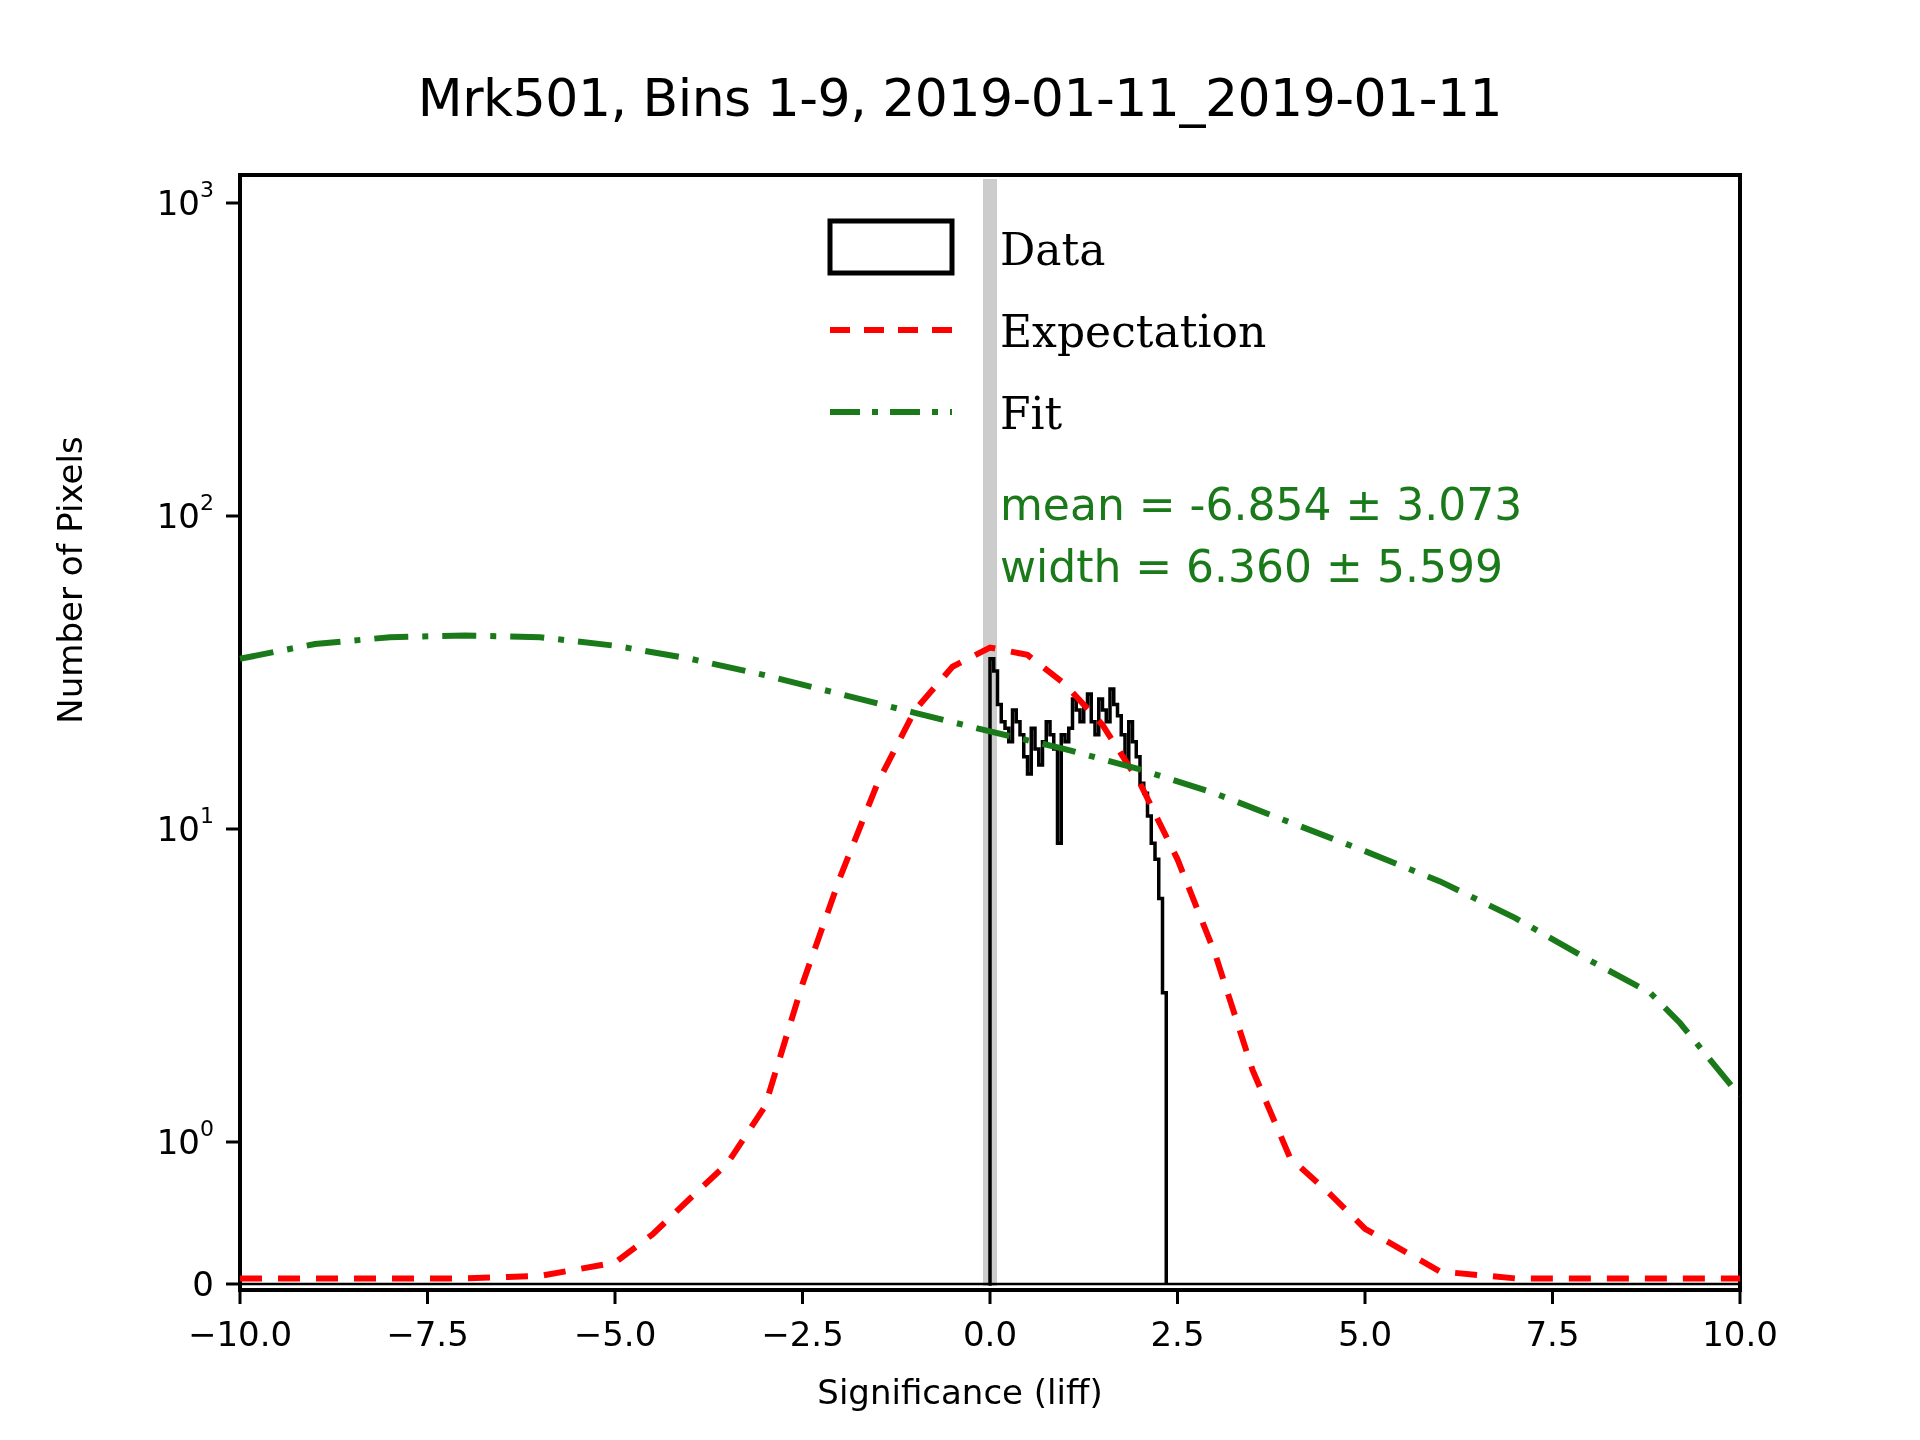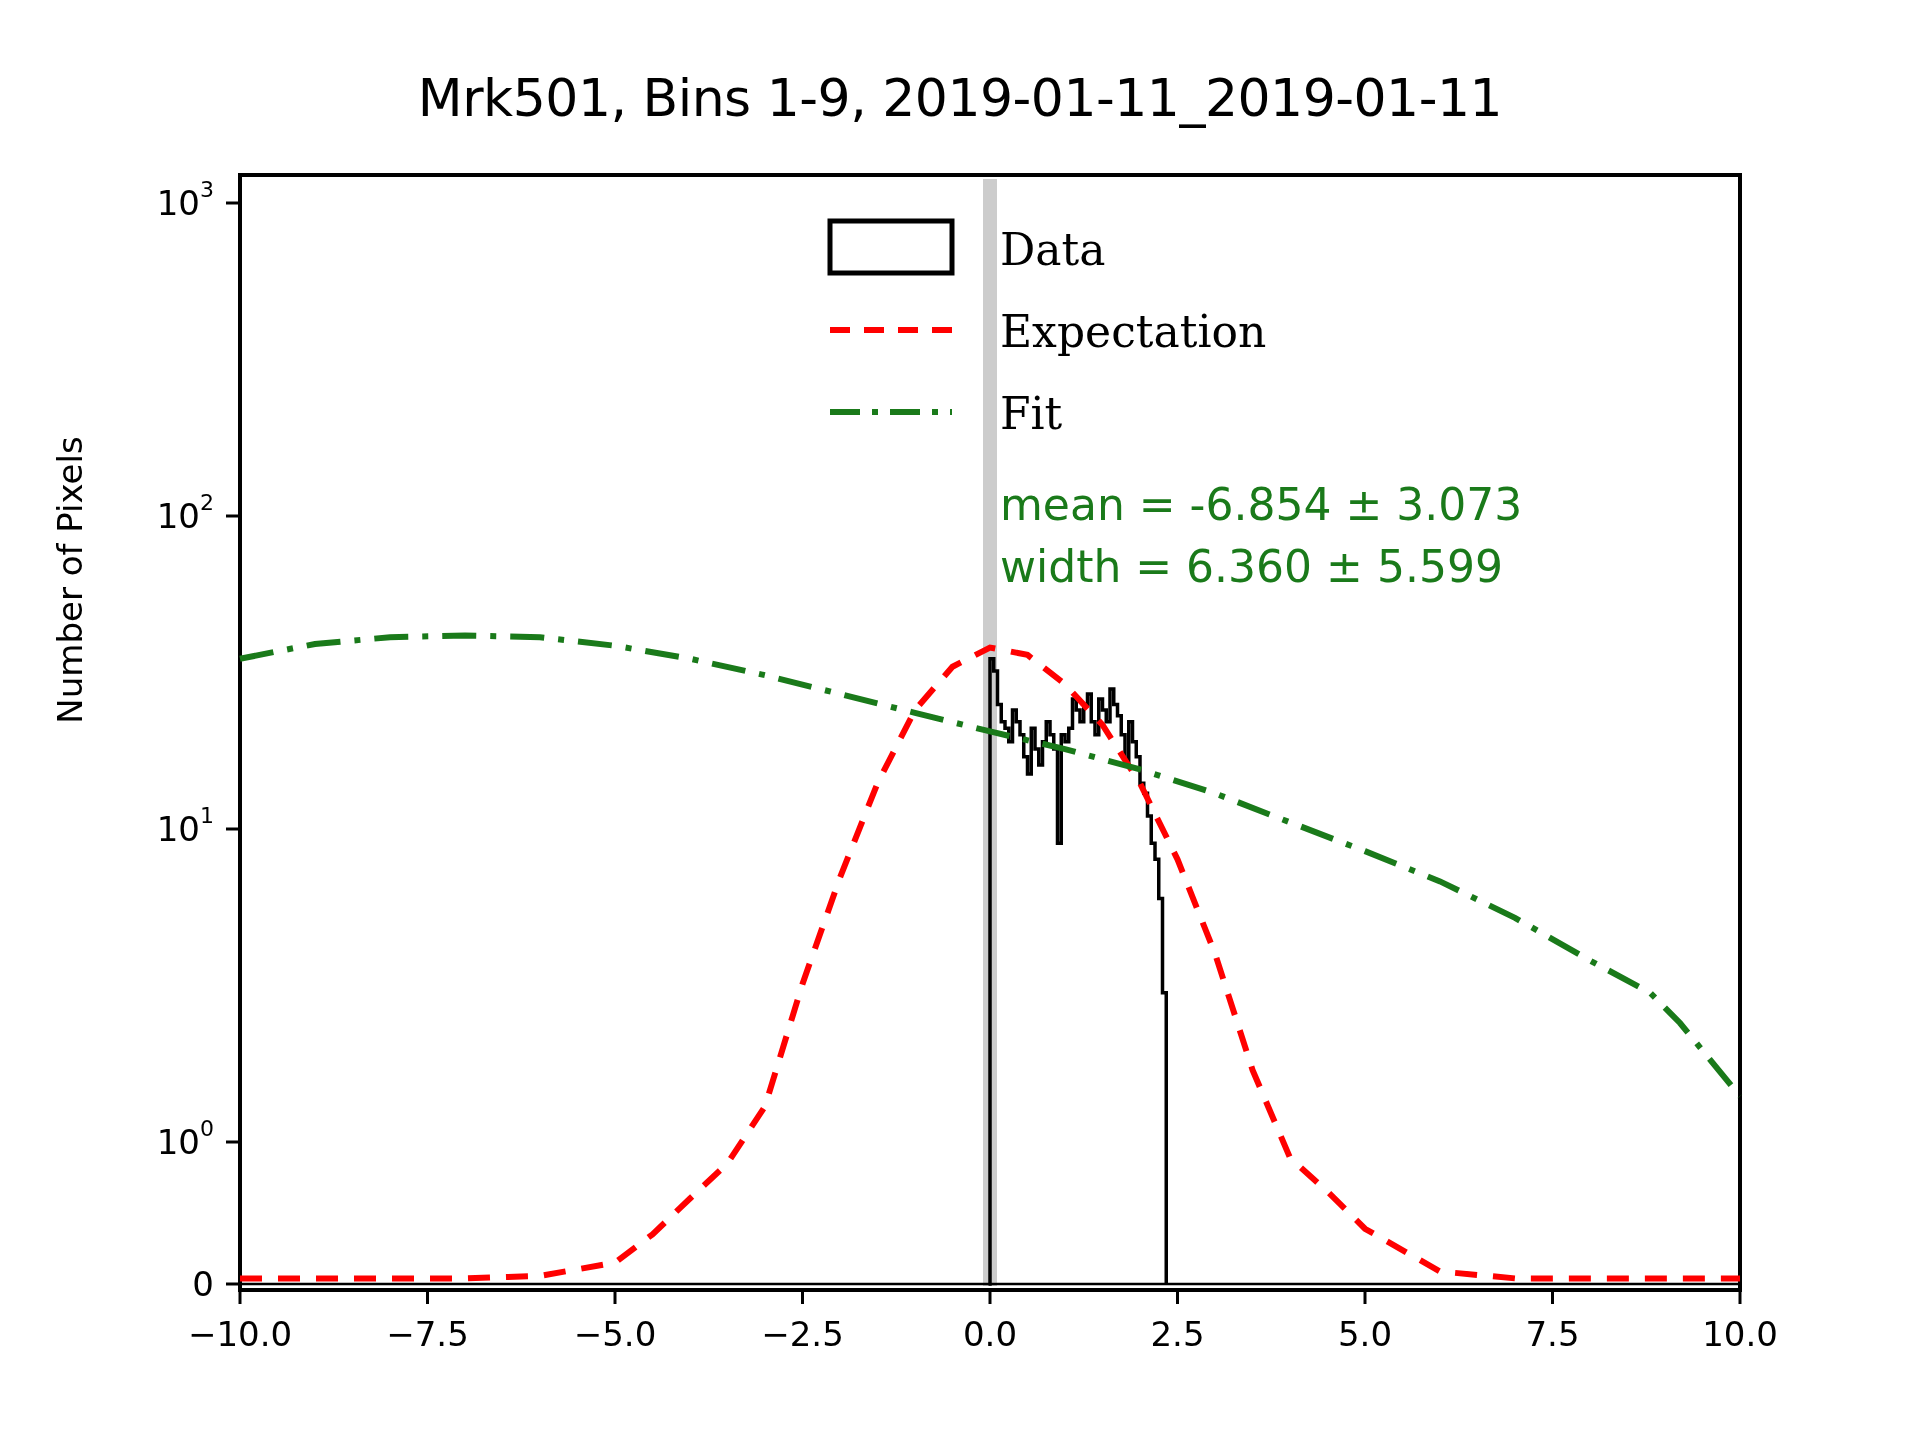--- a/index.html
+++ b/index.html
@@ -75,20 +75,21 @@
     fill: #1a7a1a;
   }
 </style>
 </head>
 <body>
 
 <div id="figure">
 
   <div class="plot-title">Mrk501, Bins 1-9, 2019-01-11_2019-01-11</div>
   <div class="ylabel">Number of Pixels</div>
+  <div class="xlabel">Significance (liff)</div>
 
   <svg id="plot-svg" width="1920" height="1440">
 
     <rect id="axes-frame" x="240" y="175" width="1500" height="1115" fill="#ffffff" stroke="#000000" stroke-width="4"></rect>
 
     <g id="ytick-group">
         <line x1="240" y1="1284" x2="226" y2="1284" stroke="#000" stroke-width="3"></line>
         <text x="214" y="1296" text-anchor="end" class="tick-label">0</text>
         <line x1="240" y1="1142" x2="226" y2="1142" stroke="#000" stroke-width="3"></line>
         <text x="214" y="1154" text-anchor="end" class="tick-label">10<tspan dy="-18" class="tick-exp">0</tspan></text>

